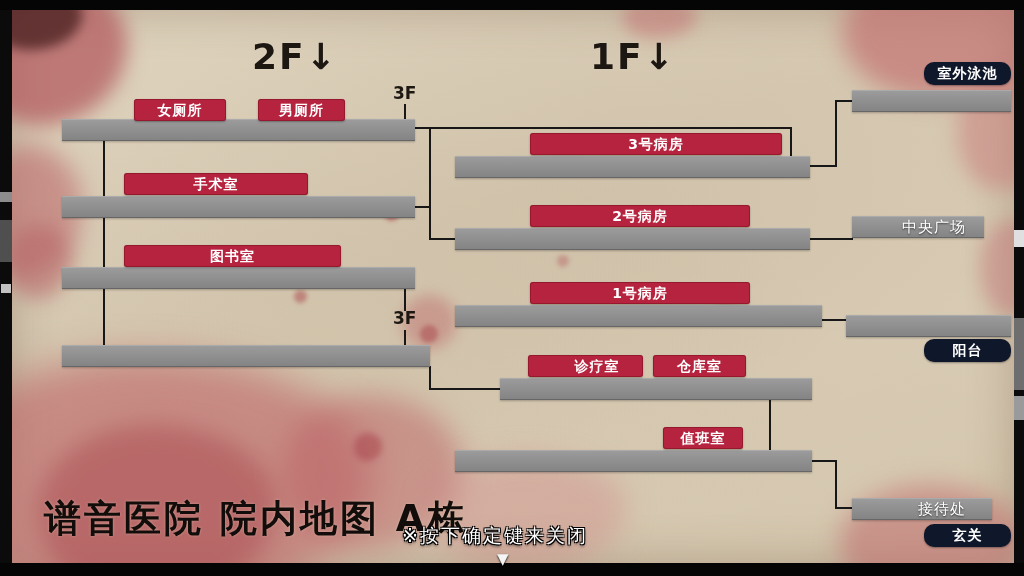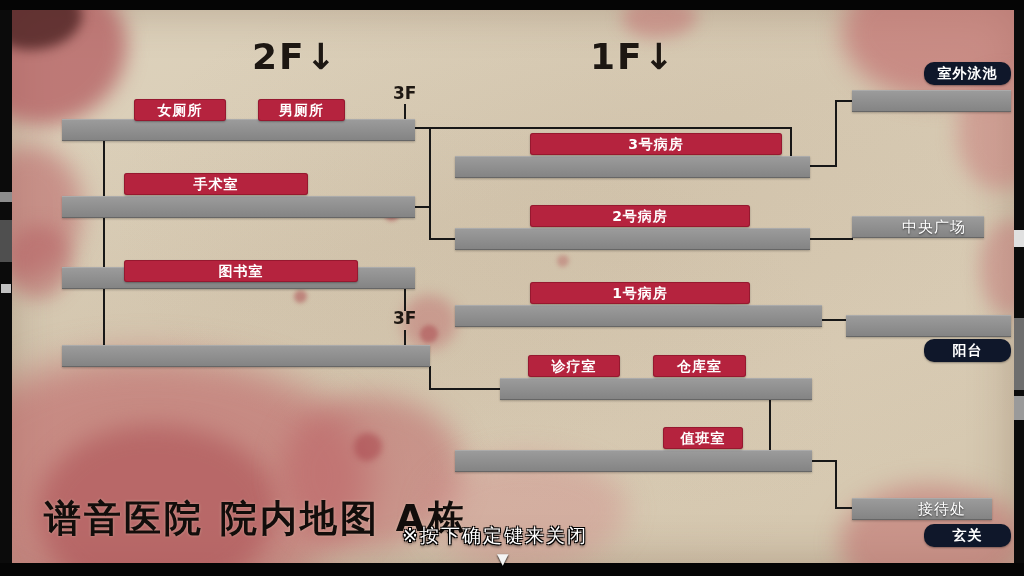--- a/index.html
+++ b/index.html
@@ -147,26 +147,26 @@
       <span class="bar-label" style="padding-right:18px;">中央广场</span>
     </div>
     <div class="corridor" style="left:846px;top:315px;width:165px;"></div>
     <div class="corridor" style="left:852px;top:498px;width:140px;">
       <span class="bar-label" style="padding-right:26px;">接待处</span>
     </div>
 
     <div class="rr" style="left:134px;top:99px;width:92px;">女厕所</div>
     <div class="rr" style="left:258px;top:99px;width:87px;">男厕所</div>
     <div class="rr" style="left:124px;top:173px;width:184px;">手术室</div>
-    <div class="rr" style="left:124px;top:245px;width:234px;margin-top:15px;">图书室</div>
+    <div class="rr" style="left:124px;top:245px;width:217px;">图书室</div>
 
     <div class="rr" style="left:530px;top:133px;width:252px;">3号病房</div>
     <div class="rr" style="left:530px;top:205px;width:220px;">2号病房</div>
     <div class="rr" style="left:530px;top:282px;width:220px;">1号病房</div>
-    <div class="rr" style="left:528px;top:355px;width:92px;">诊疗室</div>
+    <div class="rr" style="left:528px;top:355px;width:92px;padding-left:23px;">诊疗室</div>
     <div class="rr" style="left:653px;top:355px;width:93px;">仓库室</div>
     <div class="rr" style="left:663px;top:427px;width:80px;">值班室</div>
 
     <div class="rb" style="left:924px;top:62px;width:87px;">室外泳池</div>
     <div class="rb" style="left:924px;top:339px;width:87px;">阳台</div>
     <div class="rb" style="left:924px;top:524px;width:87px;">玄关</div>
 
   </div>
 
   <div class="map-title">谱音医院 院内地图 A栋</div>

